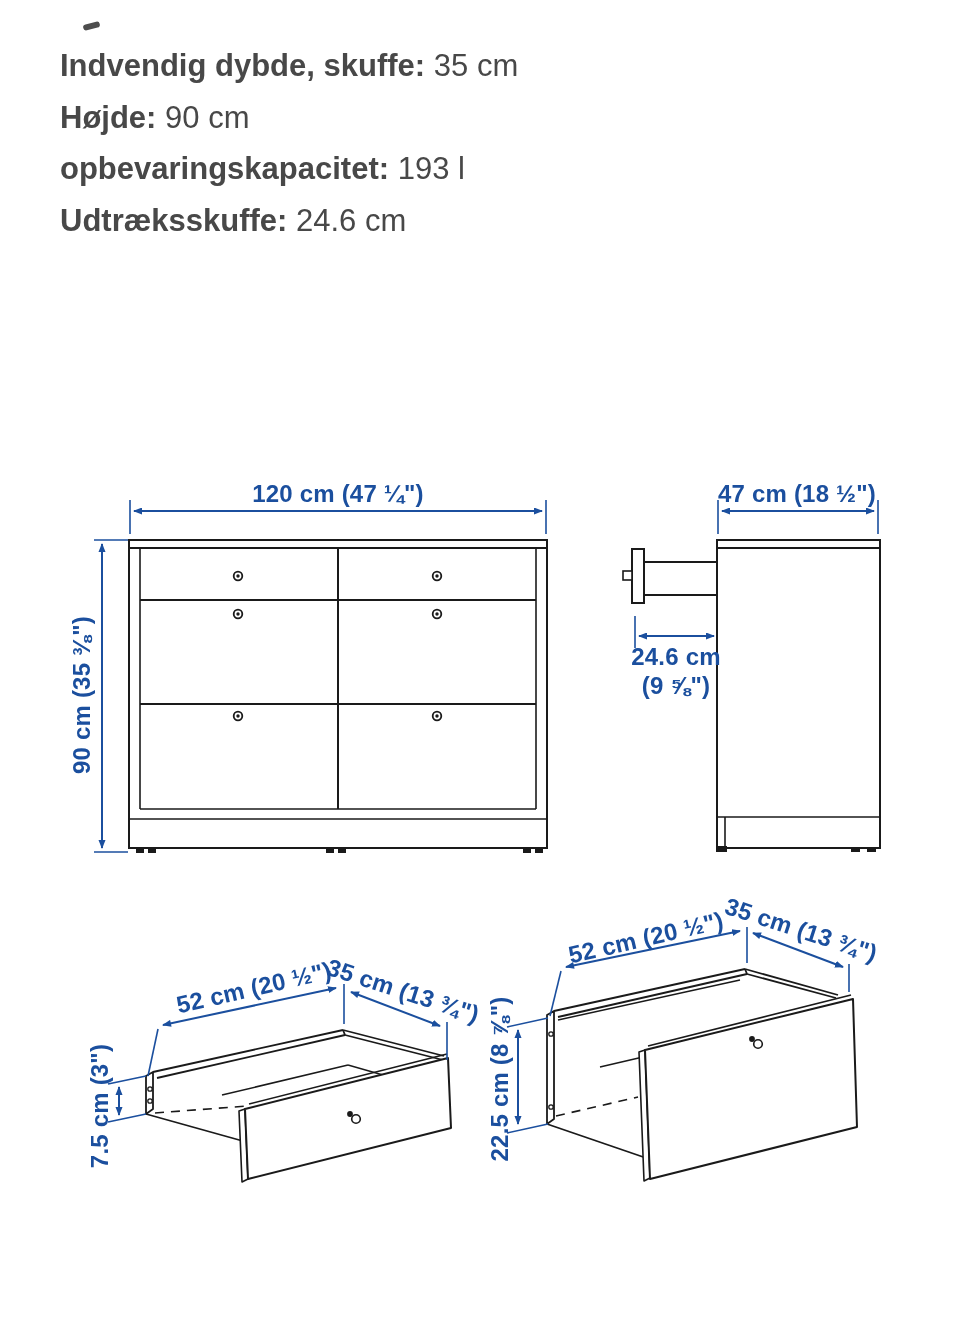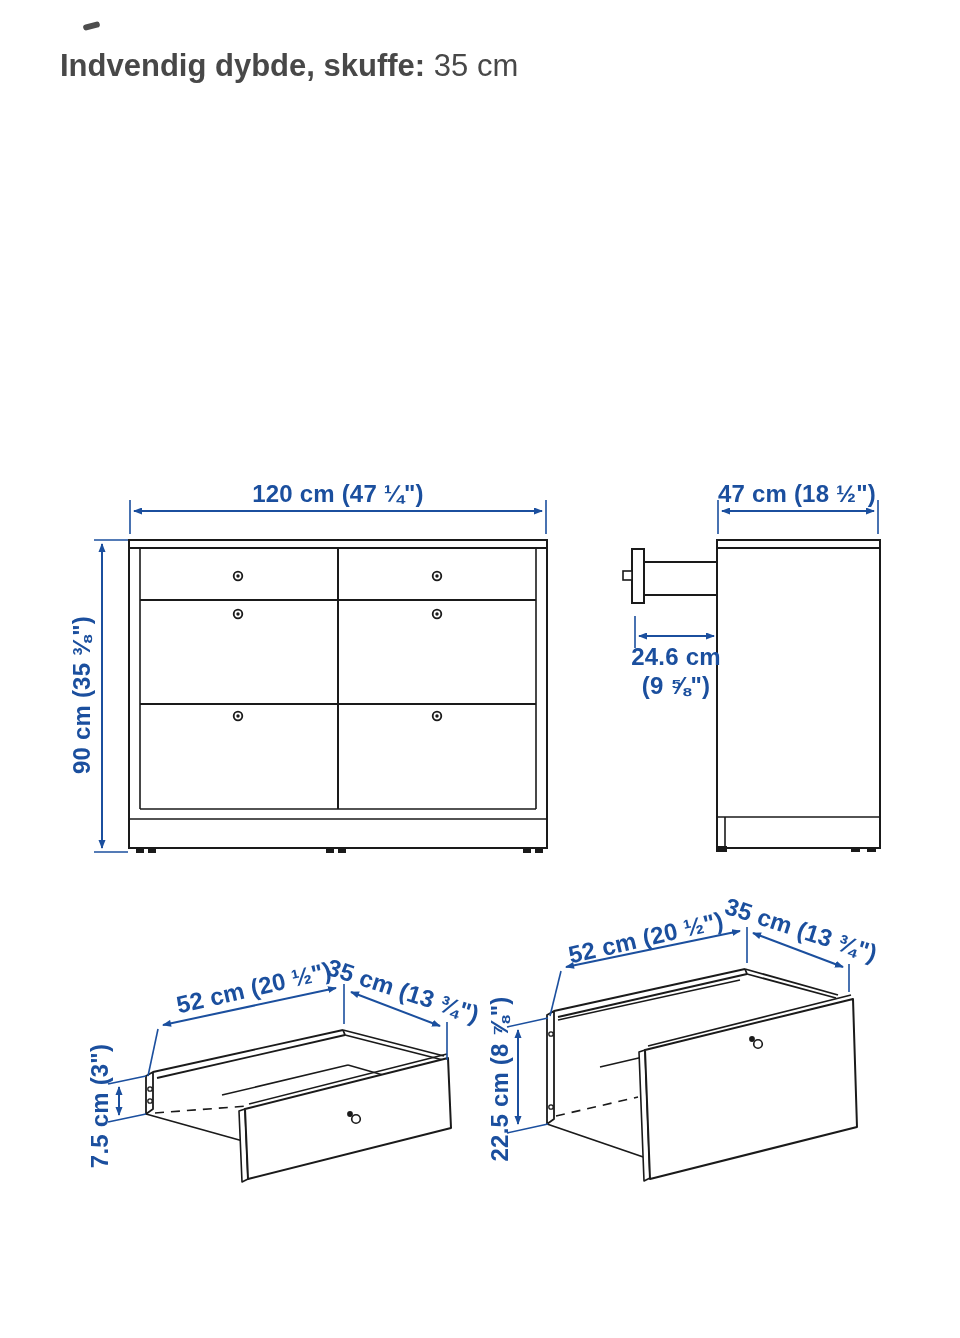--- a/index.html
+++ b/index.html
@@ -28,20 +28,23 @@
 </style>
 </head>
 <body>
 
 <div class="page">
 
   <div class="fragment"></div>
 
   <div class="spec-list">
     <div class="spec-row"><span class="spec-label">Indvendig dybde, skuffe:</span> <span class="spec-value">35 cm</span></div>
+    <div class="spec-row"><span class="spec-label">Højde:</span> <span class="spec-value">90 cm</span></div>
+    <div class="spec-row"><span class="spec-label">opbevaringskapacitet:</span> <span class="spec-value">193 l</span></div>
+    <div class="spec-row"><span class="spec-label">Udtræksskuffe:</span> <span class="spec-value">24.6 cm</span></div>
   </div>
 
   <svg class="art" width="960" height="1338" viewBox="0 0 960 1338">
     <defs>
       <marker id="aE" markerUnits="userSpaceOnUse" markerWidth="10" markerHeight="8" refX="8" refY="3.5" orient="auto">
           <path d="M0,0 L9,3.5 L0,7 Z" fill="#1b4f9e"></path>
         </marker>
       <marker id="aS" markerUnits="userSpaceOnUse" markerWidth="10" markerHeight="8" refX="1" refY="3.5" orient="auto">
           <path d="M9,0 L0,3.5 L9,7 Z" fill="#1b4f9e"></path>
         </marker>

